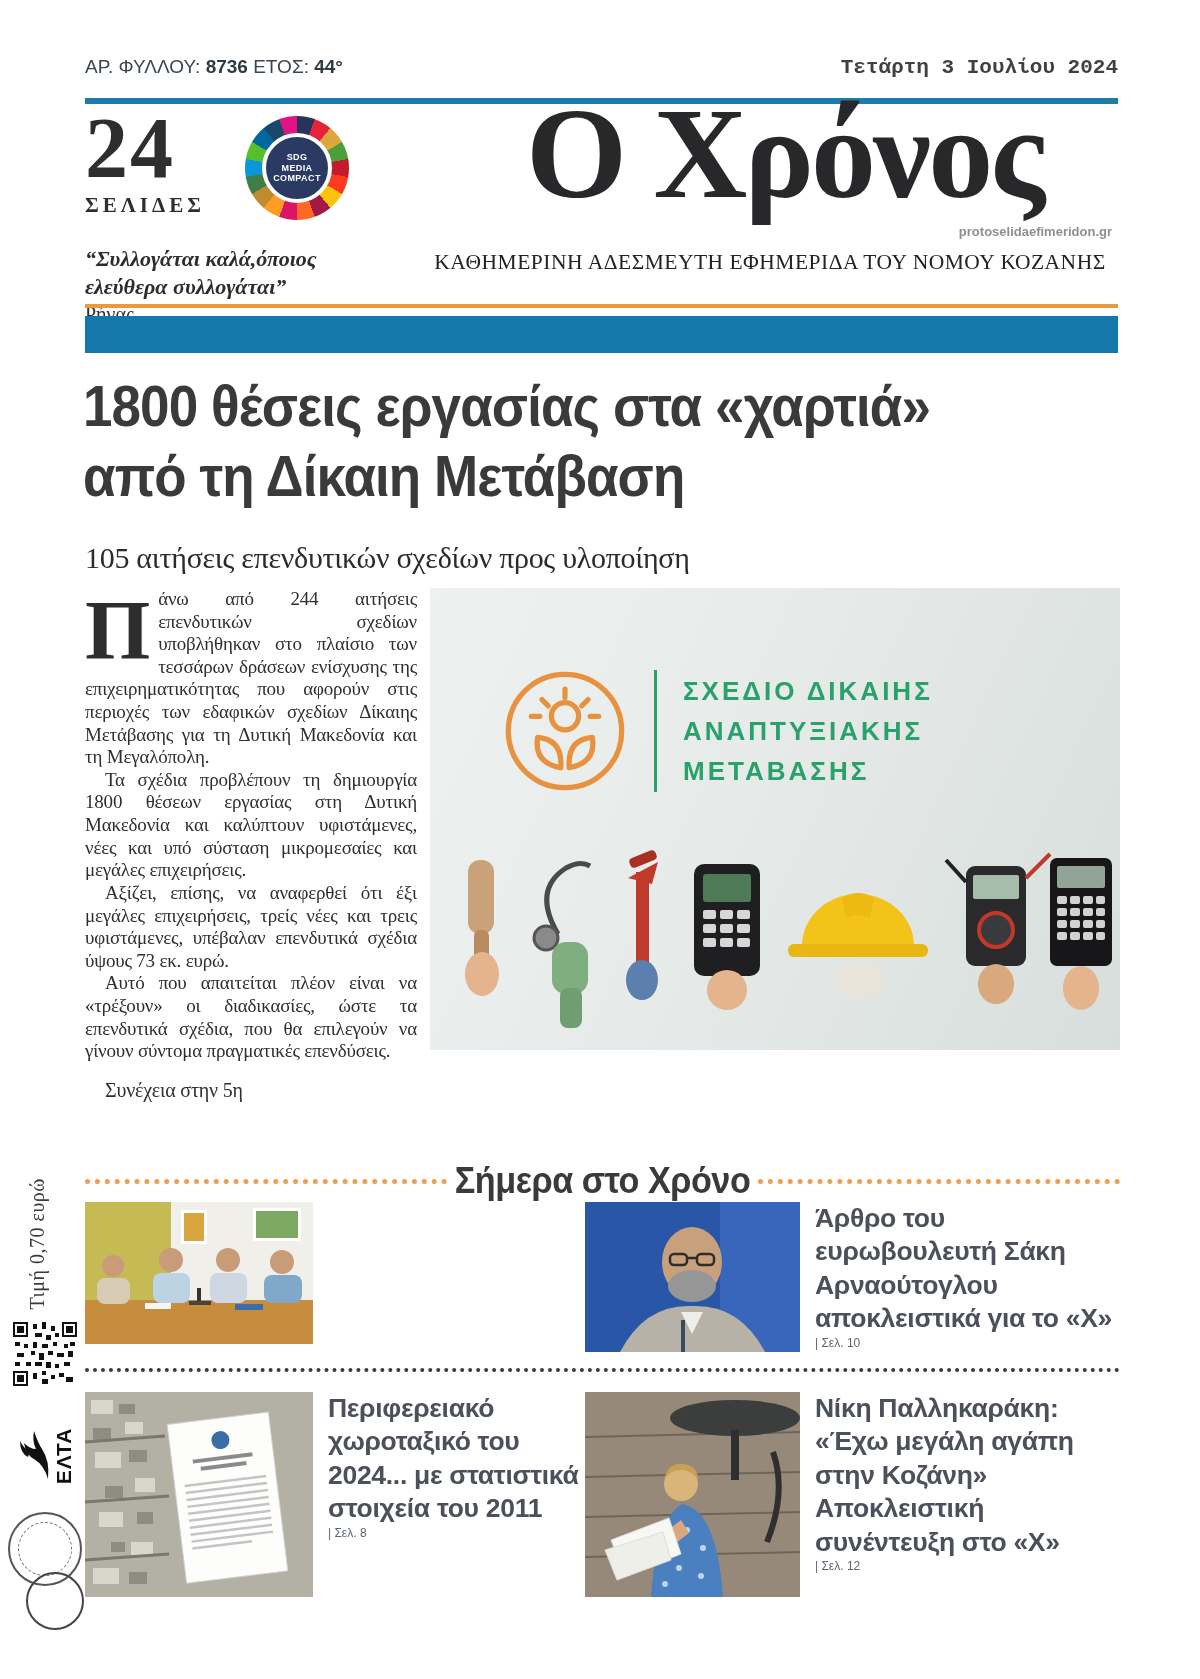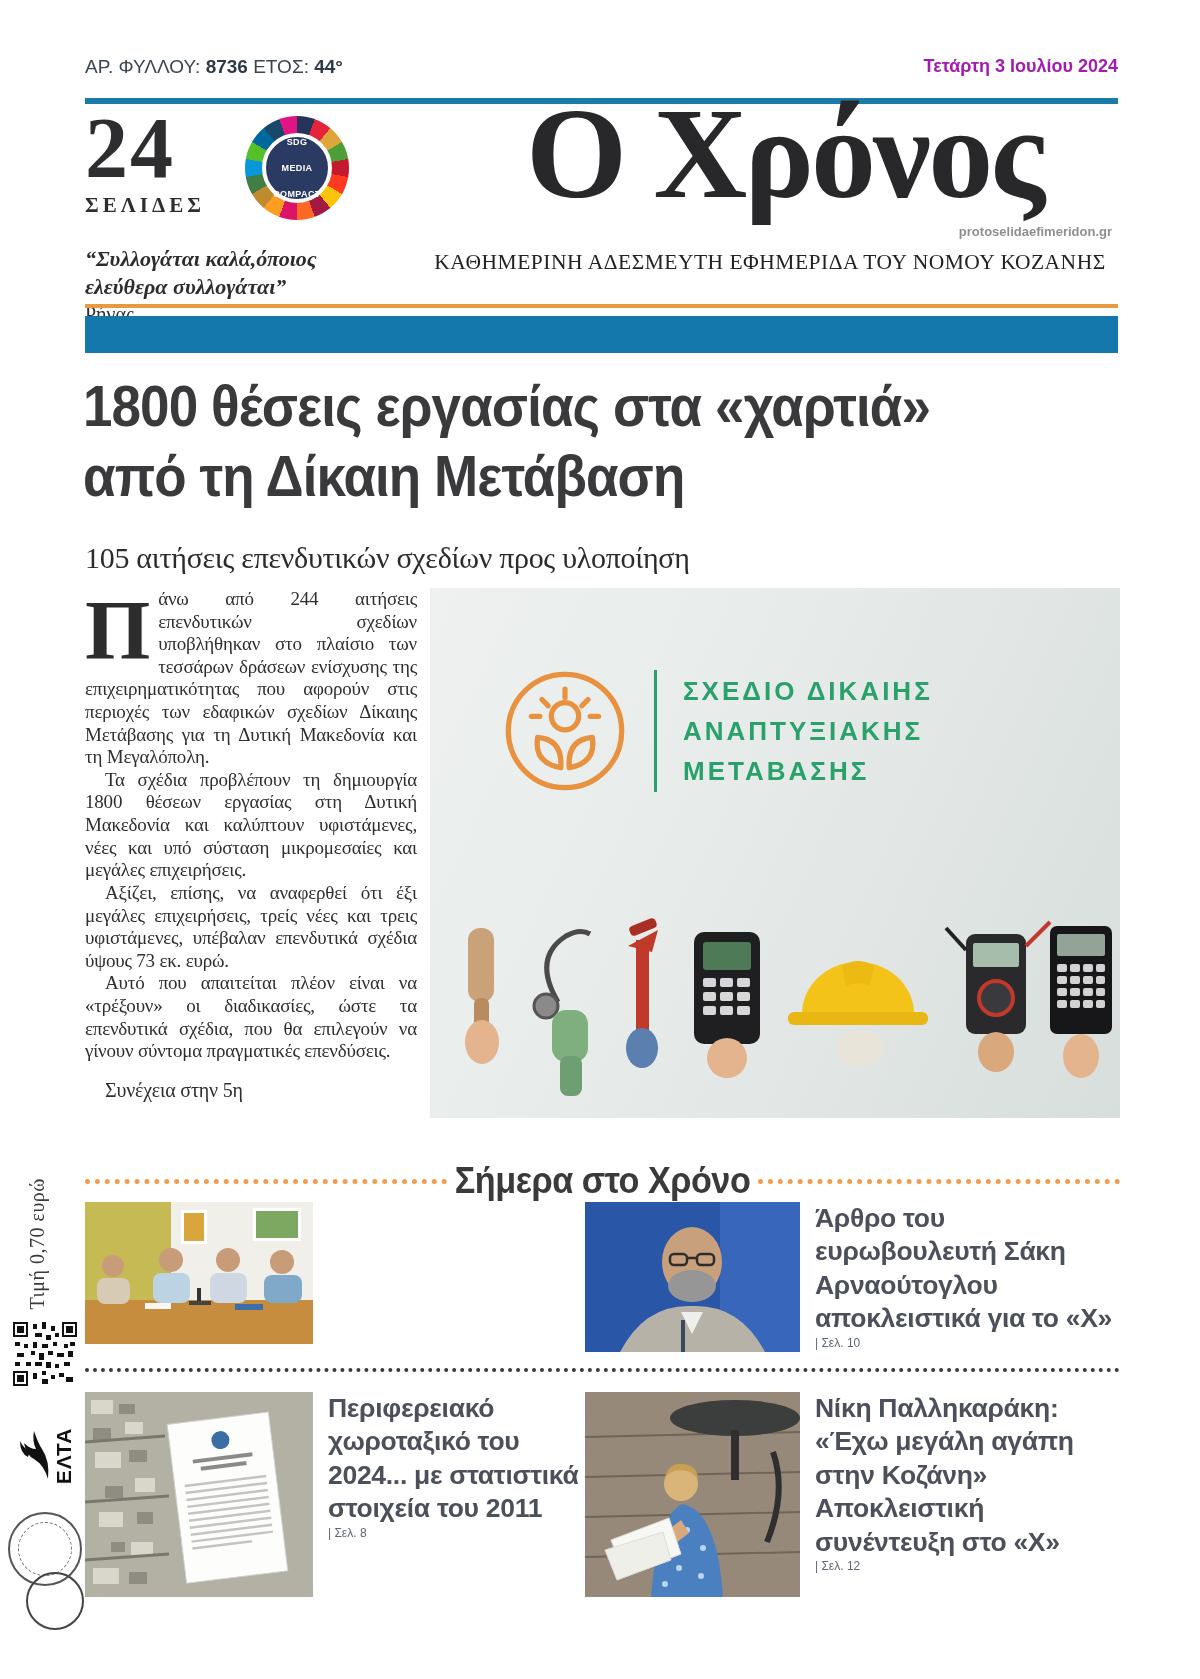--- a/index.html
+++ b/index.html
@@ -3,36 +3,36 @@
 <meta charset="utf-8">
 <style>
   html,body{margin:0;padding:0;background:#ffffff;}
   .page{position:relative;width:1200px;height:1679px;background:#fff;overflow:hidden;
         font-family:"Liberation Serif",serif;color:#2c2c2e;}
 
   
   .topbar{position:absolute;left:85px;right:82px;top:56px;display:flex;justify-content:space-between;
           font-family:"Liberation Sans",sans-serif;font-size:19px;color:#3a4550;}
   .topbar b{font-weight:700;color:#2e3b47;}
-  .topbar .date{font-weight:700;color:#a21caf;font-size:18px;}
+  .topbar .date{font-weight:700;color:#404040;font-size:21px;font-family:Liberation Mono, monospace;}
   .rule-blue{position:absolute;left:85px;right:82px;top:98px;height:6px;background:#1b7ca8;}
 
   
   .pages-block{position:absolute;left:85px;top:110px;color:#2e2e30;}
   .pages-num{font-size:86px;font-weight:700;line-height:0.9;letter-spacing:2px;}
   .pages-label{font-size:21px;font-weight:700;letter-spacing:4px;margin-top:6px;}
   .sdg{position:absolute;left:245px;top:116px;width:104px;height:104px;border-radius:50%;
        background:conic-gradient(#26345c 0 20deg,#e5243b 20deg 40deg,#dda63a 40deg 60deg,#4c9f38 60deg 80deg,
         #c5192d 80deg 100deg,#ff3a21 100deg 120deg,#fcc30b 120deg 140deg,#a21942 140deg 160deg,
         #fd6925 160deg 180deg,#dd1367 180deg 200deg,#fd9d24 200deg 220deg,#bf8b2e 220deg 240deg,
         #3f7e44 240deg 260deg,#0a97d9 260deg 280deg,#56c02b 280deg 300deg,#00689d 300deg 320deg,
         #19486a 320deg 340deg,#e11484 340deg 360deg);
        display:flex;align-items:center;justify-content:center;}
   .sdg-center{width:62px;height:62px;border-radius:50%;background:#2b3a63;border:4px solid #fff;
-       display:flex;flex-direction:column;align-items:center;justify-content:space-between;
+       display:flex;flex-direction:column;align-items:center;justify-content:center;
        font-family:"Liberation Sans",sans-serif;font-size:9px;font-weight:700;color:#fff;line-height:1.15;letter-spacing:.4px;}
   .quote{position:absolute;left:85px;top:245px;width:320px;font-size:22px;font-weight:700;font-style:italic;
          color:#2d2d2f;line-height:1.25;}
   .quote .author{font-weight:400;font-style:normal;font-size:20px;margin-top:2px;}
   .mast-title{position:absolute;left:448px;top:88px;width:672px;font-size:130px;font-weight:700;
          letter-spacing:-3px;color:#28282a;line-height:1;text-align:center;}
   .watermark{position:absolute;right:88px;top:224px;font-family:"Liberation Sans",sans-serif;
          font-size:13px;font-weight:700;color:#8f8f8f;}
   .mast-sub{position:absolute;left:420px;top:250px;width:700px;text-align:center;font-size:21.5px;
          letter-spacing:.5px;color:#222;}
@@ -47,21 +47,21 @@
   .subheadline{position:absolute;left:85px;top:541px;font-size:30px;color:#2b2b2d;letter-spacing:-0.3px;}
 
   
   .article{position:absolute;left:85px;top:588px;width:1035px;display:flex;gap:13px;}
   .body-col{width:332px;font-size:19px;line-height:1.19;text-align:justify;color:#2e2e2e;letter-spacing:-0.2px;}
   .body-col p{margin:0;}
   .body-col p + p{text-indent:20px;}
   .dropcap{float:left;font-size:84px;line-height:74px;font-weight:700;margin:6px 8px 0 0;color:#2d2d2d;}
   .continuation{margin-top:16px;text-indent:20px;font-size:20px;color:#2e2e2e;}
 
-  .lead-image{flex:1;height:530px;position:relative;overflow:hidden;
+  .lead-image{flex:1;height:462px;position:relative;overflow:hidden;
         background:linear-gradient(115deg,#eef1f0 0%,#e6ebe9 45%,#d8dedc 100%);}
   .jtf-logo{position:absolute;left:72px;top:80px;display:flex;align-items:center;gap:26px;}
   .jtf-divider{width:3px;height:122px;background:#2aa06a;}
   .jtf-text{font-family:"Liberation Sans",sans-serif;font-size:26px;font-weight:700;color:#2aa06a;
         letter-spacing:3px;line-height:1.55;}
   .tools{position:absolute;left:0;right:0;bottom:0;height:212px;}
 
   
   .section-header{position:absolute;left:85px;top:1160px;width:1035px;display:flex;align-items:center;}
   .dots-orange{flex:1;border-top:5px dotted #ef9d4e;height:0;}

